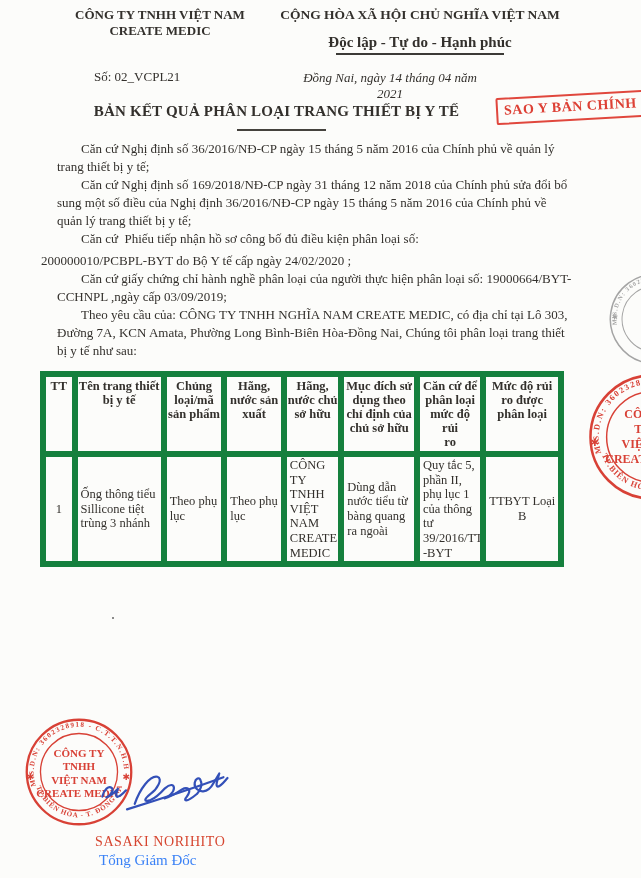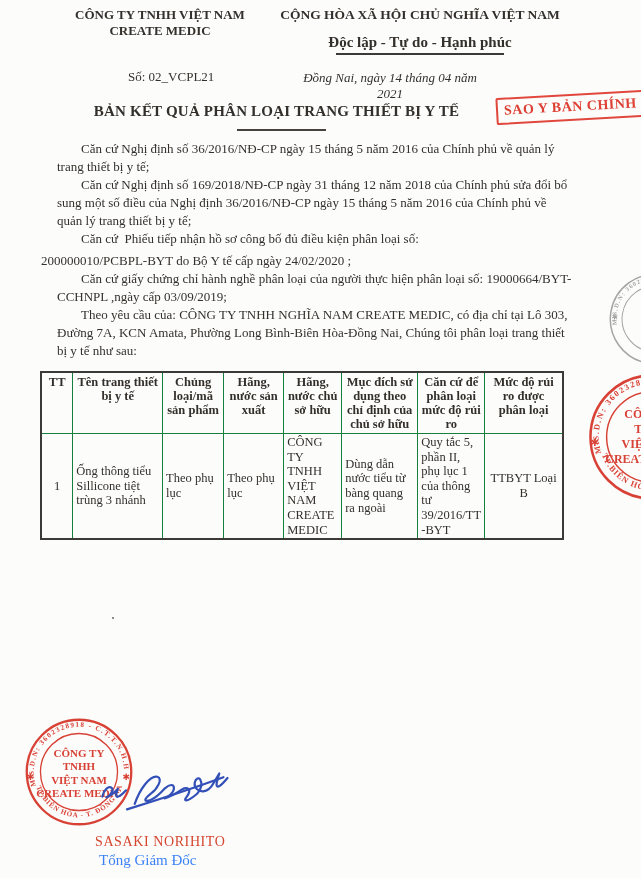--- a/index.html
+++ b/index.html
@@ -11,21 +11,21 @@
   }
   .page *{box-sizing:border-box;}
 
   
   .org{position:absolute;left:55px;top:7px;width:210px;text-align:center;
        font-weight:bold;font-size:13px;line-height:16px;white-space:pre-line;}
   .republic{position:absolute;left:270px;top:7px;width:300px;text-align:center;}
   .republic-line1{font-weight:bold;font-size:13.5px;line-height:16px;}
   .republic-line2{font-weight:bold;font-size:15px;margin-top:12px;line-height:15px;}
   .motto-underline{width:168px;height:1.5px;background:#3c3a36;margin:3px auto 0;}
-  .doc-number{position:absolute;left:94px;top:69px;font-size:13px;margin-left:34px;}
+  .doc-number{position:absolute;left:94px;top:69px;font-size:13px;}
   .place-date{position:absolute;left:290px;top:70px;width:200px;text-align:center;
               font-style:italic;font-size:13px;}
   .doc-title{position:absolute;left:0;top:103px;width:553px;text-align:center;
              font-weight:bold;font-size:15px;letter-spacing:.2px;}
   .title-underline{position:absolute;left:237px;top:129px;width:89px;height:2px;background:#45423d;}
 
   
   .copy-stamp{
     position:absolute;left:496px;top:94px;
     border:2px solid #e0473d;border-radius:2px;color:#dd4035;
@@ -37,21 +37,21 @@
   
   .paras{position:absolute;left:41px;top:140px;width:560px;}
   .paras p{margin:0;font-size:13px;line-height:18px;white-space:pre;}
   .paras p.indent{text-indent:24px;margin-left:16px;}
   .paras p.gap{margin-top:4px;}
 
   
   table.cls{position:absolute;left:40px;top:371px;width:524px;
             border-collapse:collapse;table-layout:fixed;
             border:2px solid #3c3a36;}
-  table.cls th,table.cls td{border:1px solid #15803d;overflow:hidden;}
+  table.cls th,table.cls td{border:6px solid #15803d;overflow:hidden;}
   table.cls th{
     font-weight:bold;font-size:12.5px;line-height:14px;text-align:center;
     vertical-align:top;padding:2px 1px;height:53px;white-space:pre-line;
   }
   table.cls td{
     font-size:12.5px;line-height:14.6px;text-align:left;
     vertical-align:middle;padding:1px 3px;height:101px;white-space:pre;
   }
   table.cls td.center{text-align:center;}
   table.cls td.top{vertical-align:top;}

